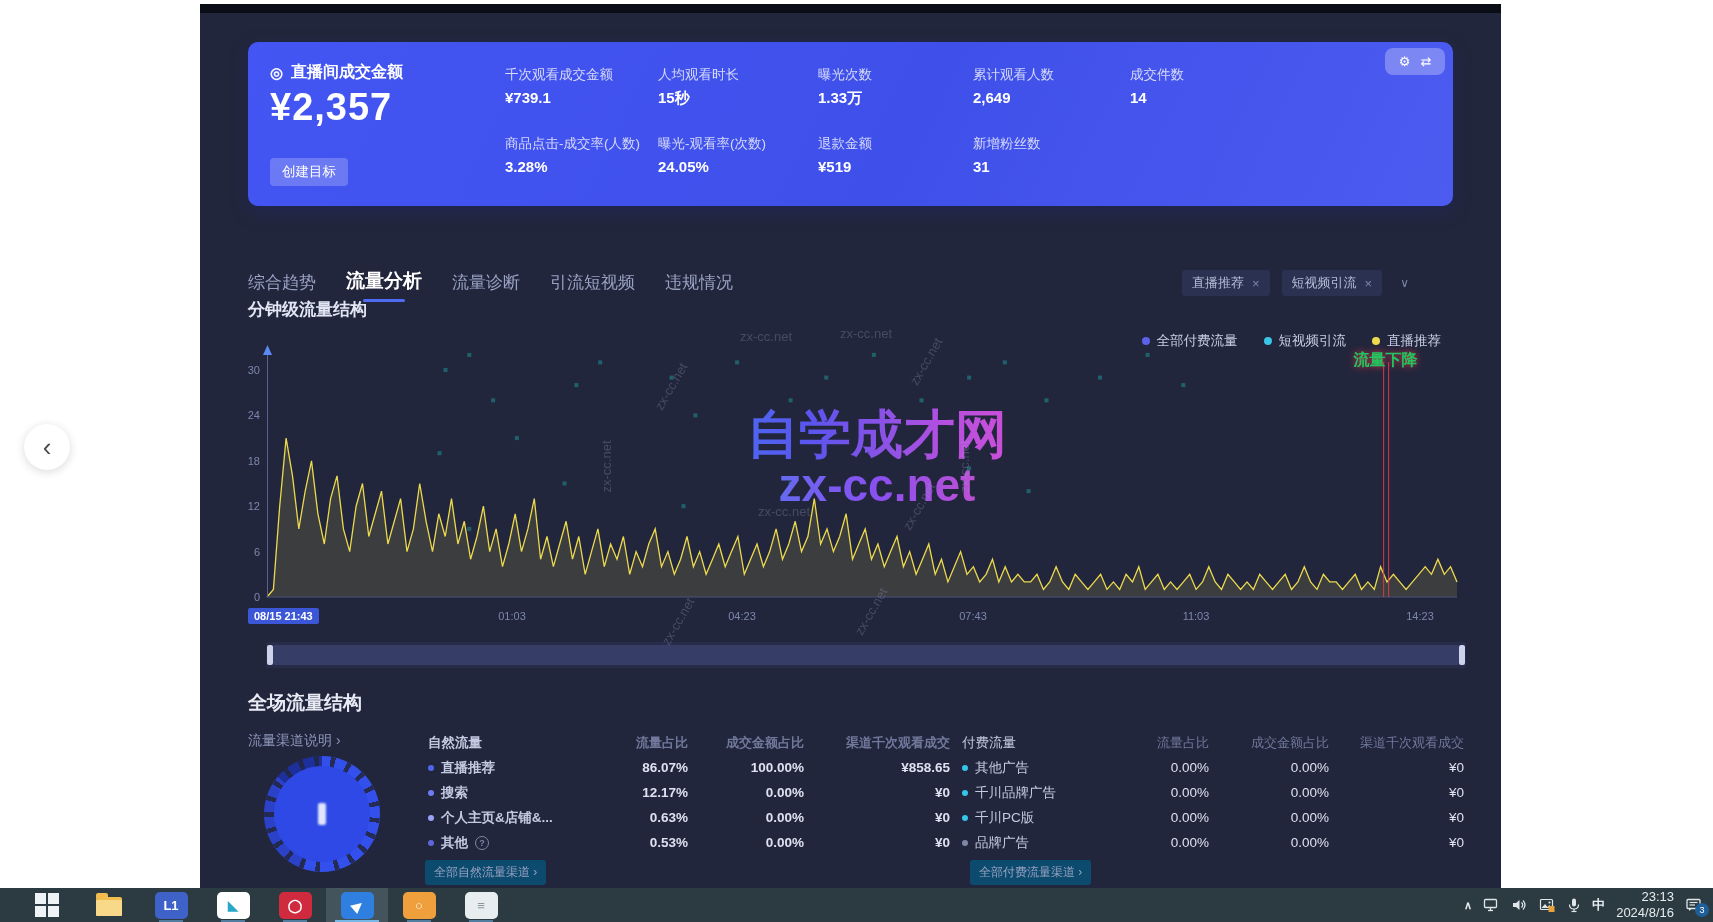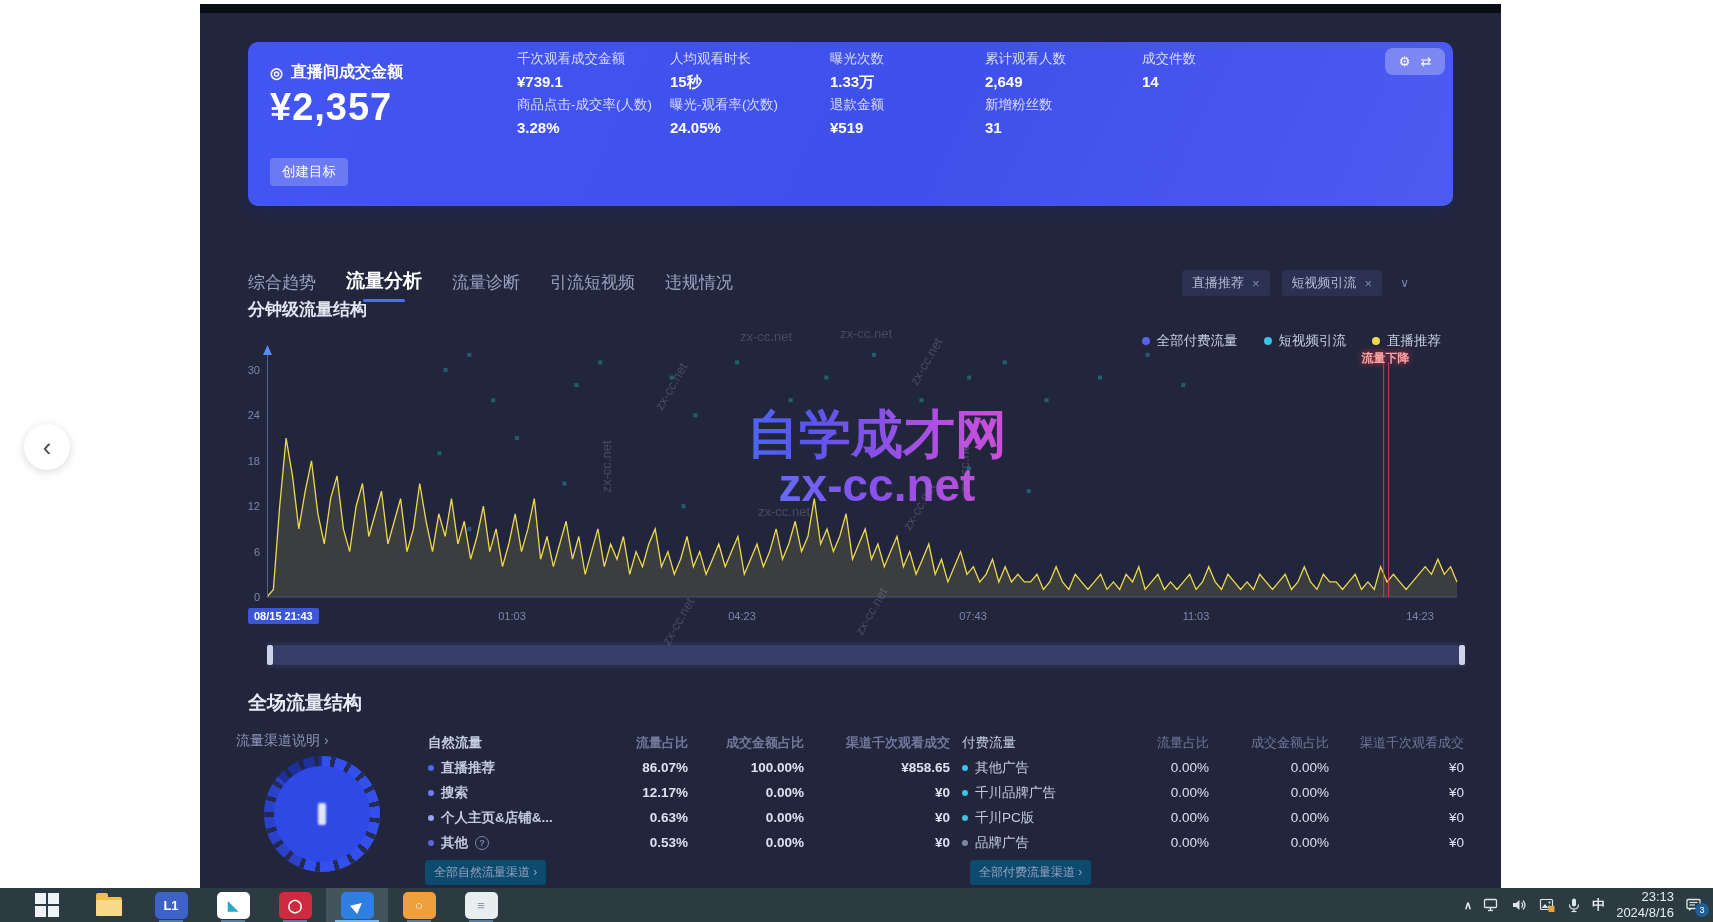--- a/index.html
+++ b/index.html
@@ -17,22 +17,22 @@
 
   
   .hero{position:absolute;left:48px;top:38px;width:1205px;height:164px;border-radius:10px;
         background:linear-gradient(115deg,#4355f2 0%,#3f50ea 55%,#4c5bf0 100%);
         box-shadow:0 6px 18px rgba(30,40,120,.35);color:#fff;}
   .hero-title{position:absolute;left:22px;top:20px;font-size:16px;font-weight:bold;display:flex;gap:8px;align-items:center;}
   .hero-title .t-icon{font-size:15px;opacity:.95;}
   .hero-value{position:absolute;left:22px;top:44px;font-size:38px;font-weight:bold;letter-spacing:1px;}
   .hero-btn{position:absolute;left:22px;top:116px;padding:5px 12px;background:rgba(255,255,255,.22);
             border-radius:4px;font-size:13.5px;color:#fff;cursor:pointer;}
-  .hero-metrics{position:absolute;left:257px;top:8px;display:grid;
-                grid-template-columns:153px 160px 155px 157px 160px;grid-auto-rows:auto;row-gap:4px;margin-left:12px;}
+  .hero-metrics{position:absolute;left:257px;top:24px;display:grid;
+                grid-template-columns:153px 160px 155px 157px 160px;grid-auto-rows:auto;row-gap:27px;}
   .metric .m-label{font-size:13.5px;color:rgba(255,255,255,.78);margin-bottom:5px;white-space:nowrap;}
   .metric .m-value{font-size:15px;font-weight:bold;}
   .hero-pill{position:absolute;right:8px;top:6px;width:60px;height:27px;border-radius:8px;
              background:rgba(255,255,255,.28);display:flex;align-items:center;justify-content:center;
              gap:10px;font-size:13px;color:#fff;}
   .hero-pill span{cursor:pointer;}
 
   
   .tabs{position:absolute;left:48px;top:266px;display:flex;gap:30px;align-items:flex-end;height:30px;font-family:Liberation Serif, serif;}
   .tab{font-size:17px;color:#99a2c3;cursor:pointer;position:relative;padding-bottom:6px;white-space:nowrap;}
@@ -48,33 +48,33 @@
   
   .sec-title{position:absolute;left:48px;top:294px;font-size:17px;font-weight:bold;color:#e2e7f4;}
   .legend{position:absolute;right:60px;top:328px;display:flex;gap:26px;align-items:center;}
   .lg{display:flex;gap:7px;align-items:center;font-size:13.5px;color:#c6cde4;}
   .lg .dot{width:8px;height:8px;border-radius:50%;}
   .ytick{position:absolute;width:28px;text-align:right;font-size:11px;color:#7c87ad;left:32px;}
   .xtick{position:absolute;top:606px;font-size:11px;color:#7c87ad;transform:translateX(-50%);white-space:nowrap;}
   .xtick.badge{transform:none;background:#3b57d8;color:#fff;font-weight:bold;border-radius:2px;
                padding:2px 6px;top:604px;}
   #minute-chart-svg{position:absolute;left:67px;top:334px;overflow:visible;}
-  .marker-label{position:absolute;top:346px;font-size:12px;font-weight:bold;color:#fca5a5;
+  .marker-label{position:absolute;top:346px;font-size:16px;font-weight:bold;color:#22c55e;
                 text-shadow:0 0 7px rgba(226,58,78,.95);filter:blur(.4px);white-space:nowrap;
                 transform:translateX(-50%);}
 
   
   .dz{position:absolute;left:66px;top:638px;width:1200px;height:26px;background:#272c49;border-radius:2px;}
   .dz .fill{position:absolute;left:7px;right:7px;top:3px;bottom:3px;background:#363d66;border-radius:2px;}
   .dz .handle{position:absolute;top:3px;width:6px;height:20px;border-radius:2px;background:#ccd3ea;cursor:ew-resize;}
   .dz .handle.l{left:1px;} .dz .handle.r{right:1px;}
 
   
   .sec2-title{position:absolute;left:48px;top:686px;font-size:19px;font-weight:bold;color:#e8ebf5;}
-  .chan-link{position:absolute;left:36px;top:728px;font-size:14px;color:#8d96ba;cursor:pointer;}
+  .chan-link{position:absolute;left:48px;top:728px;font-size:14px;color:#8d96ba;cursor:pointer;}
   .donut{position:absolute;left:64px;top:752px;width:116px;height:116px;}
   .donut .ring{position:absolute;inset:0;border-radius:50%;
                background:conic-gradient(#3350ec 0deg 200deg,#2a41c8 200deg 310deg,#1d2f9a 310deg 360deg);}
   .donut .ring2{position:absolute;inset:0;border-radius:50%;
                background:repeating-conic-gradient(from 170deg, rgba(34,38,60,0) 0deg 12deg, rgba(34,38,60,.85) 12deg 17deg);
                -webkit-mask:radial-gradient(circle, transparent 0 44px, #000 44px);
                mask:radial-gradient(circle, transparent 0 44px, #000 44px);}
   .donut .core{position:absolute;inset:10px;border-radius:50%;background:#2e49e6;}
   .donut .corelbl{position:absolute;left:50%;top:50%;width:8px;height:22px;border-radius:2px;
                   transform:translate(-50%,-50%);background:rgba(255,255,255,.85);filter:blur(1px);}

